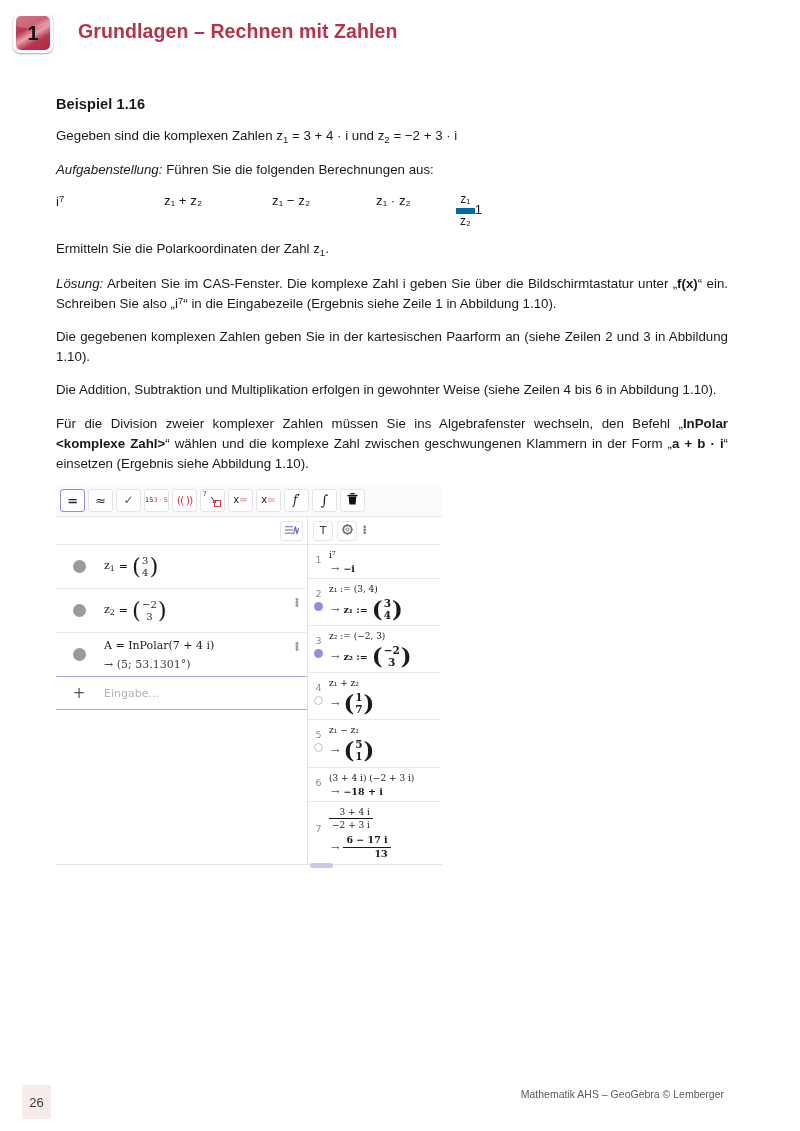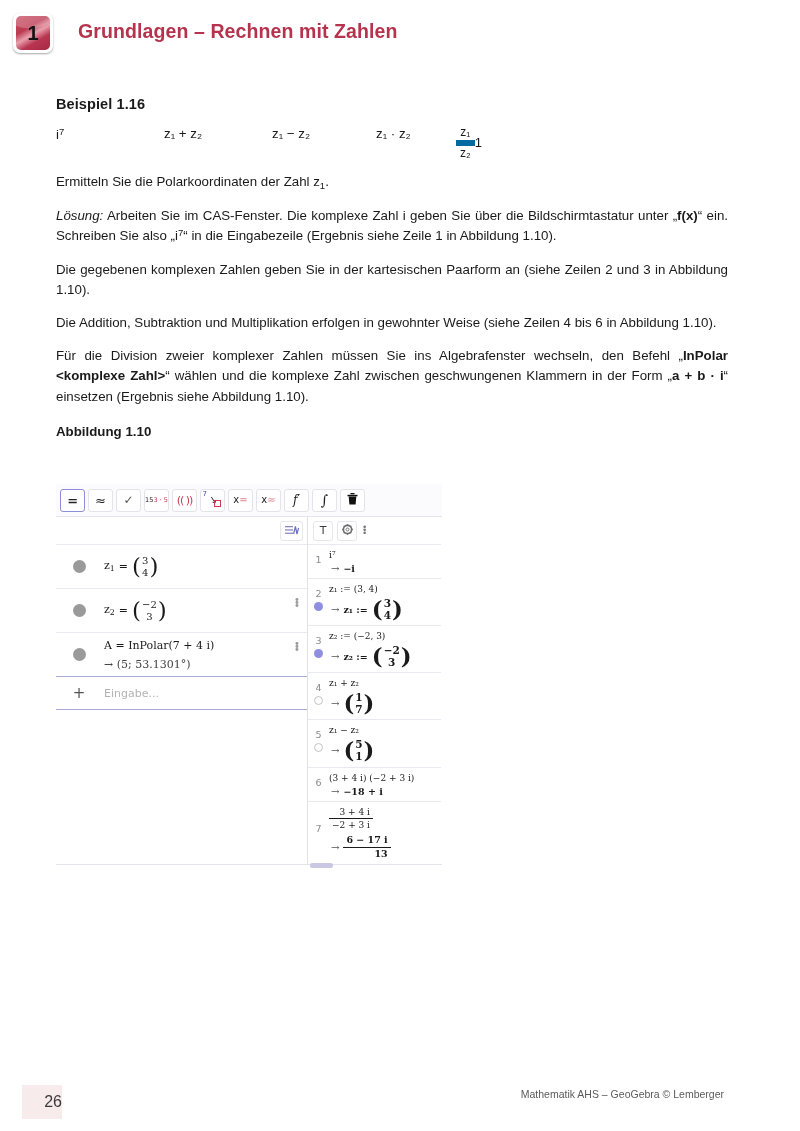--- a/index.html
+++ b/index.html
@@ -248,45 +248,51 @@
     background:#c9c9e6; border-radius:2px;
   }
 
   
   .footer-note {
     position: absolute; right: 76px; bottom: 31px;
     font-size: 10.5px; color: #5b5b5b;
   }
   .page-num-box {
     position: absolute; left: 22px; bottom: 12px;
-    width: 40px; height: 34px;
+    width: 29px; height: 34px;
     background: #f7ebec;
-    display:flex; align-items:center; justify-content:flex-end;
-    font-size: 16px; color: #3a3a3a;
+    display:flex; align-items:center; justify-content:center;
+    font-size: 13px; color: #3a3a3a;
   }
 </style>
 </head>
 <body>
 
 <div class="page">
 
   <div class="header">
     <div class="chapter-badge">
       <div class="chapter-badge-inner">
         <span class="chapter-num">1</span>
       </div>
     </div>
     <div class="chapter-title">Grundlagen – Rechnen mit Zahlen</div>
   </div>
 
   <div class="content">
 
     <h2 class="ex-title">Beispiel 1.16</h2>
 
-
+    <p class="para nojust">
+      <span>Gegeben sind die komplexen Zahlen z</span><sub>1</sub><span> = 3 + 4 · i und z</span><sub>2</sub><span> = −2 + 3 · i</span>
+    </p>
+
+    <p class="para nojust">
+      <span class="ital">Aufgabenstellung:</span><span> Führen Sie die folgenden Berechnungen aus:</span>
+    </p>
 
     <div class="task-row">
       <span class="task-item t1">
         <span>i</span><sup>7</sup>
       </span>
       <span class="task-item t2">z₁ + z₂</span>
       <span class="task-item t3">z₁ − z₂</span>
       <span class="task-item t4">z₁ · z₂</span>
       <span class="task-item t5">
         <span class="frac">

